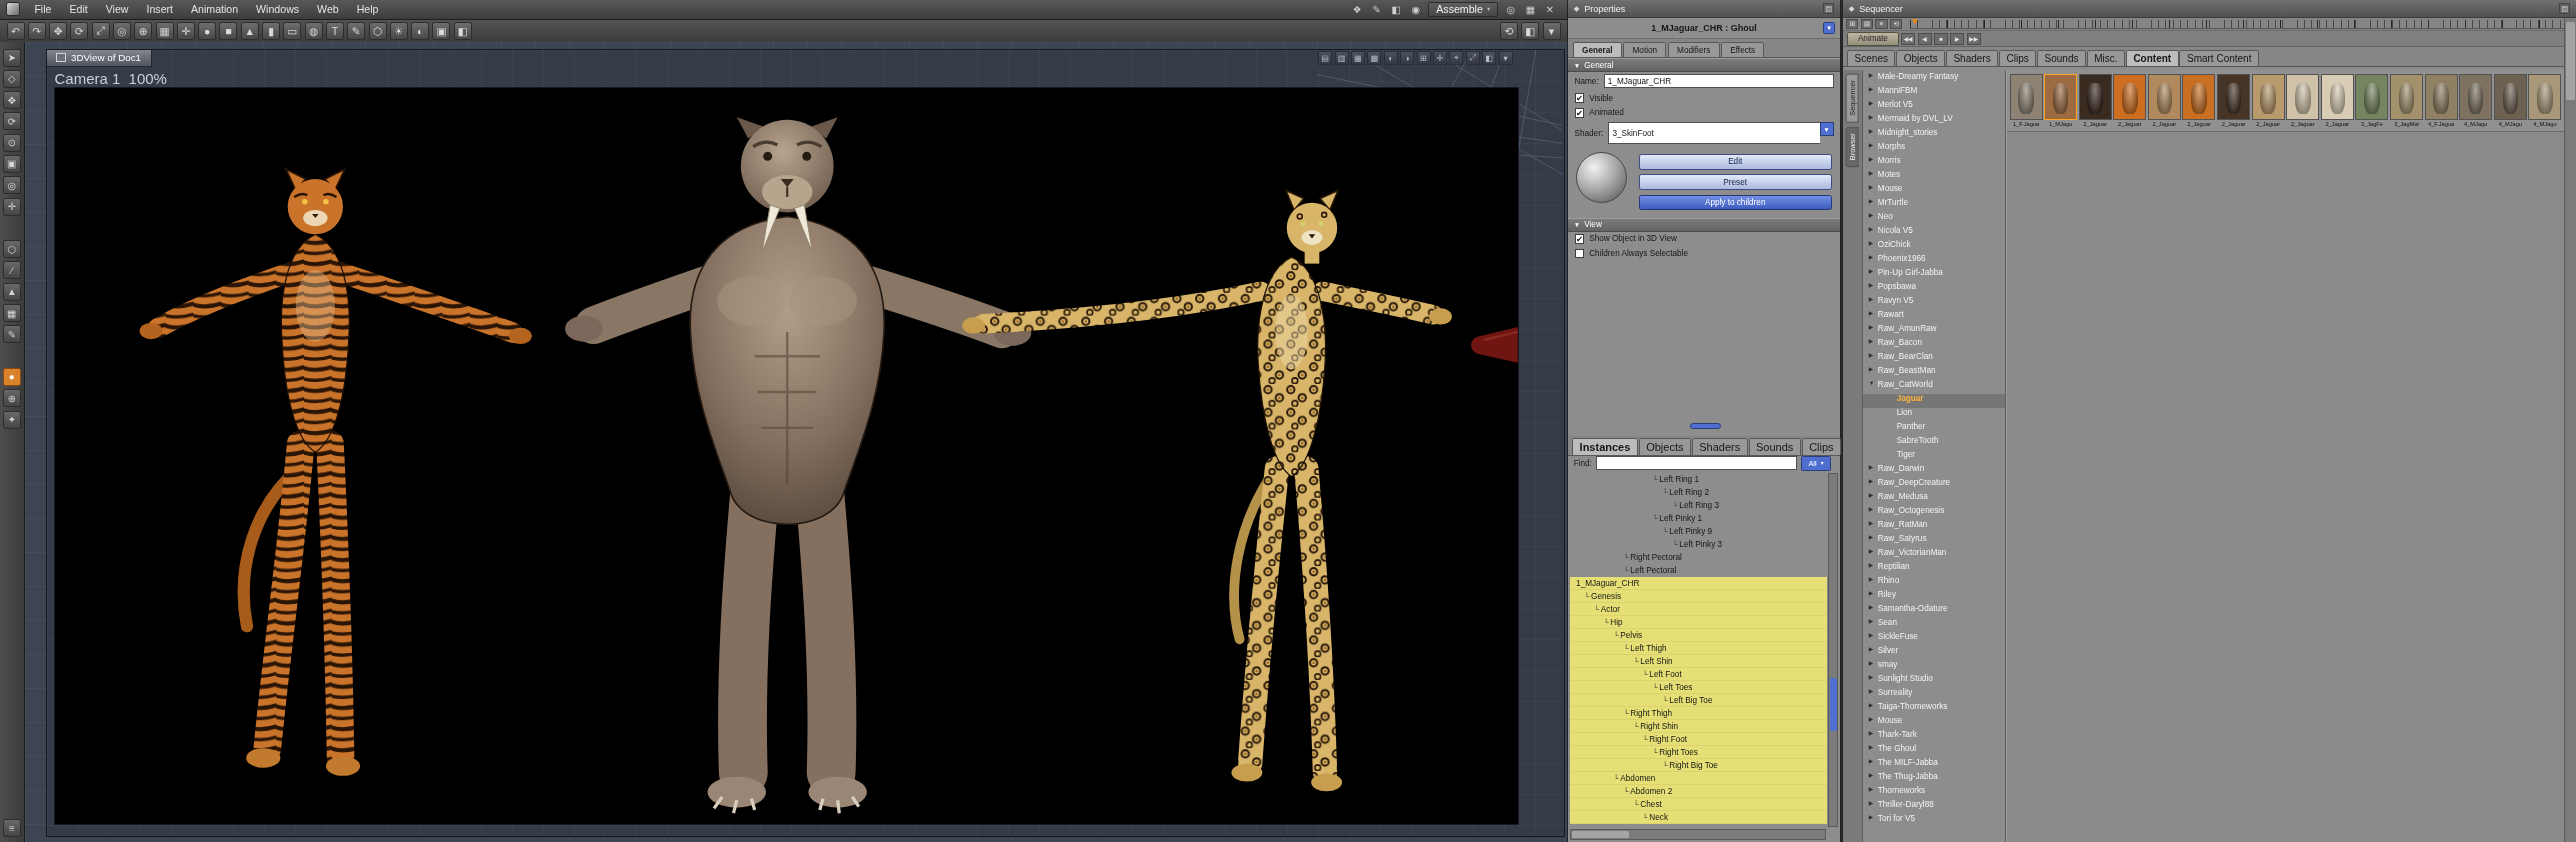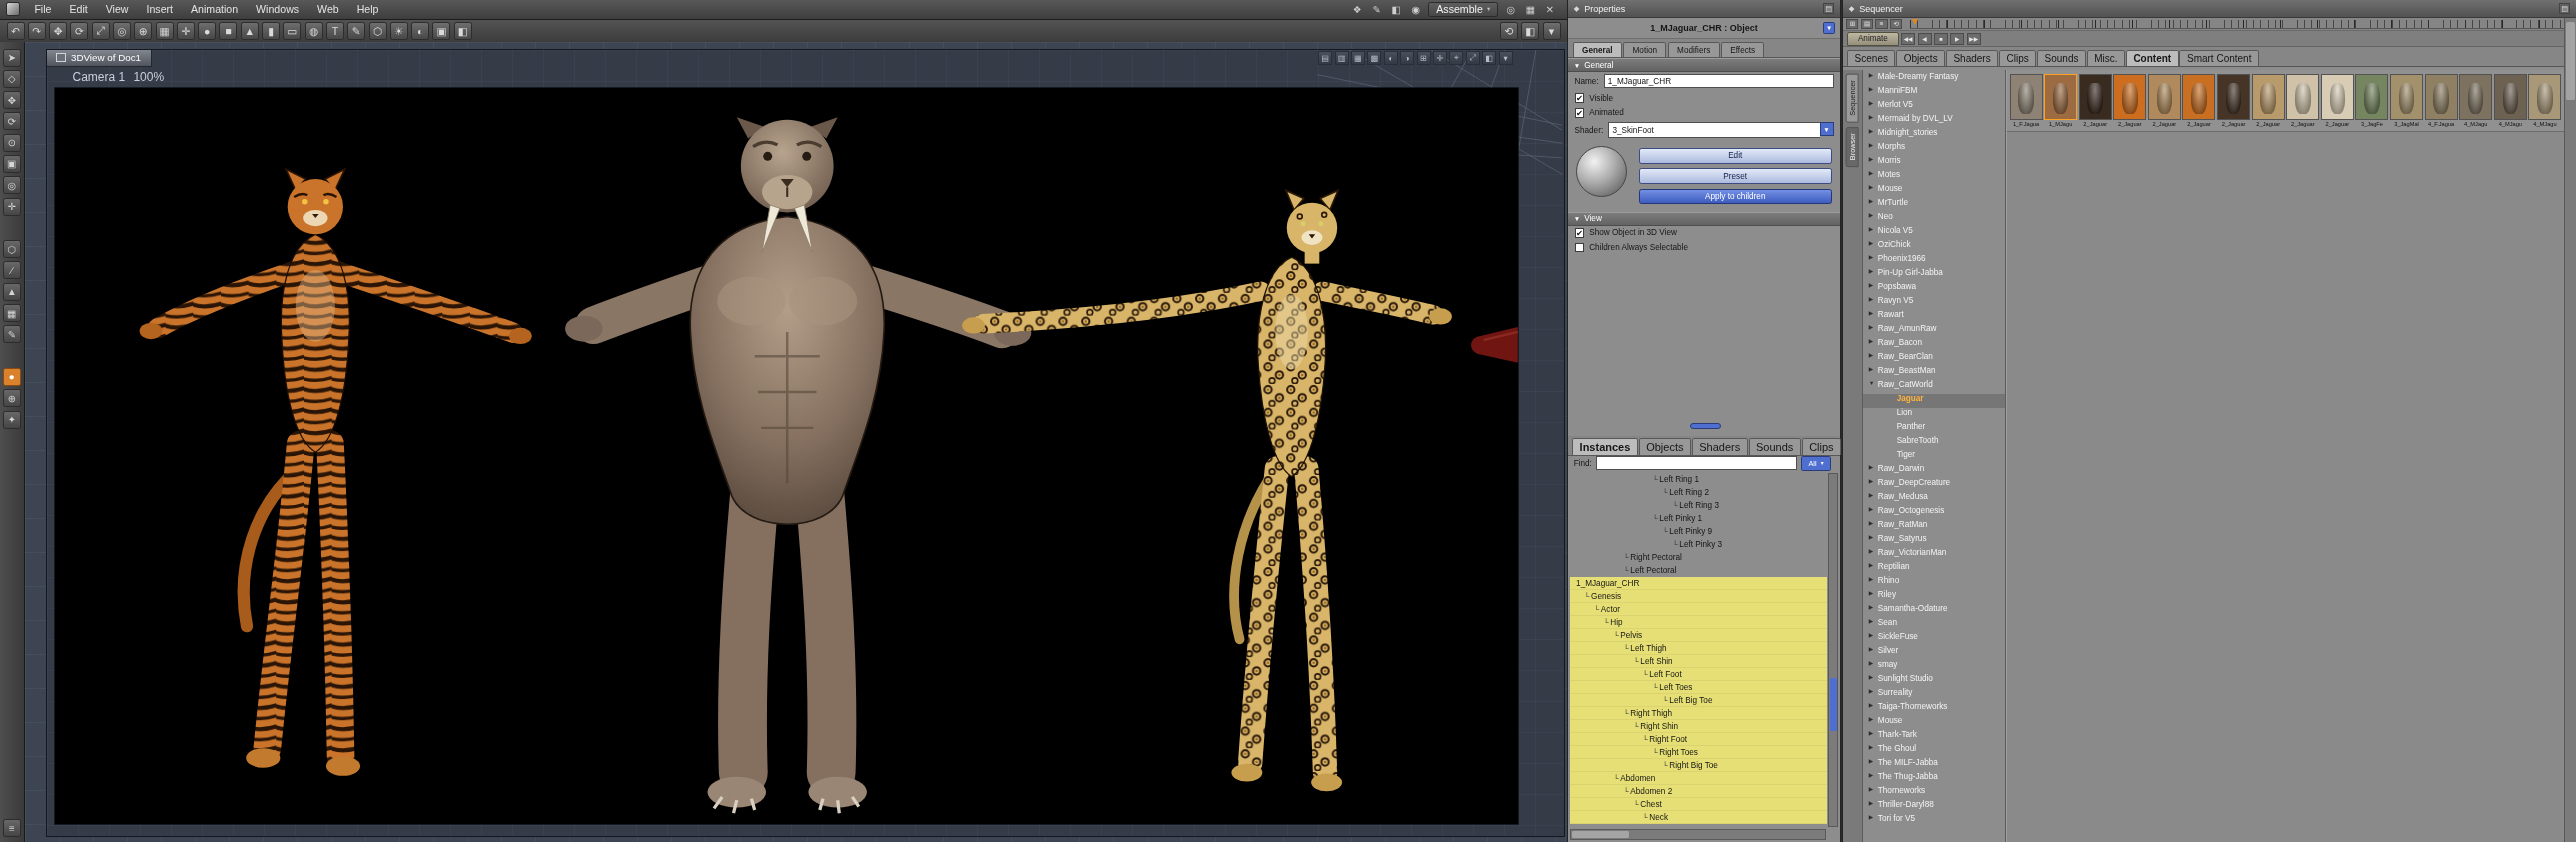--- a/index.html
+++ b/index.html
@@ -51,21 +51,21 @@
       repeating-linear-gradient(90deg,rgba(150,165,195,.06) 0 0.8px,transparent 0.8px 31px)}
   .vp-grid{position:absolute;right:1.6px;top:0}
   .vp-titletab{position:absolute;left:0;top:0;height:17px;padding:0 9.8px;
     background:linear-gradient(#81868f,#51555d);border-bottom:0.8px solid #23262c;
     border-right:0.8px solid #23262c;border-radius:0 0 0 0;color:#fff;font-size:9.8px;
     display:flex;align-items:center;gap:4.9px;z-index:3}
   .vp-win-icon{width:9.8px;height:8.2px;border:0.8px solid #cfd3da;background:#6b7078}
   .vp-topicons{position:absolute;right:51px;top:1.6px;display:flex;gap:2.4px;z-index:3}
   .vpb-icon{width:14px;height:14px;font-size:8.2px;color:#b6bdca;border:0.8px solid #2a2e38;
     background:linear-gradient(#4a505c,#343943);display:flex;align-items:center;justify-content:center}
-  .vp-camrow{position:absolute;left:26px;top:20.4px;display:flex;gap:8.2px;font-size:12px;
+  .vp-camrow{position:absolute;left:8px;top:20.4px;display:flex;gap:8.2px;font-size:15px;
     color:#c9cfdb;z-index:3;align-items:center}
   .render{position:absolute;left:8.2px;top:38px;right:46px;bottom:11.4px;background:#000;z-index:2;
     box-shadow:0 0 0 0.8px #10131a}
   .scene{width:100%;height:100%;display:block}
 
   
   .panel-head{height:18px;background:linear-gradient(#707070,#525252);color:#f2f2f2;
     display:flex;align-items:center;padding:0 5.7px;font-size:9px;gap:4.9px;border-bottom:0.8px solid #3a3a3a}
   .diamond{color:#d8d8d8;font-size:7.3px}
   .ph-right{margin-left:auto;display:flex;gap:3.3px}
@@ -85,21 +85,21 @@
   .ptab.active{background:#bcbcbc;font-weight:bold}
   .section-head{height:14px;background:linear-gradient(#7c7c7c,#636363);color:#fff;font-size:8.2px;
     display:flex;align-items:center;padding:0 5.7px;gap:4.1px;border-top:0.8px solid #9c9c9c;border-bottom:0.8px solid #4d4d4d}
   .sec-arrow{font-size:6.5px}
   .frow{display:flex;align-items:center;padding:2.4px 6.5px;gap:4.9px;font-size:8.2px}
   .flabel{white-space:nowrap}
   .tinput{flex:1;background:#fff;border:0.8px solid #4f4f4f;height:14px;font-size:8.2px;padding:0 3.3px;
     font-family:"Liberation Sans",sans-serif;color:#111}
   .checkbox{width:9.8px;height:9.8px;background:#fff;border:0.8px solid #3e3e3e;font-size:8.2px;
     line-height:9px;text-align:center;color:#111}
-  .shader-box{flex:1;display:flex;height:16px}
+  .shader-box{flex:1;display:flex;height:22px}
   .shader-val{flex:1;background:#fff;border:0.8px solid #4f4f4f;border-right:none;display:flex;
     align-items:center;padding:0 3.3px;font-size:8.2px}
   .dd-btn{width:14px;height:14px;background:#4e6fd0;color:#fff;font-size:6.5px;
     display:flex;align-items:center;justify-content:center;border:0.8px solid #2a3d78}
   .preview-row{display:flex;padding:5.7px 8.2px 7.3px;gap:11.4px}
   .sphere{width:51px;height:51px;border-radius:50%;border:0.8px solid #474747;
     background:radial-gradient(circle at 35% 30%,#f2f2f2,#ababab 45%,#616161 88%)}
   .btn-col{flex:1;display:flex;flex-direction:column;gap:4.9px;padding-top:1.6px}
   .btn{height:15.5px;border-radius:2.4px;border:0.8px solid #3c4c80;font-size:8.2px;color:#13204a;
     background:linear-gradient(#e2e9f8,#adbade);display:flex;align-items:center;justify-content:center}
@@ -483,21 +483,21 @@
 
   <div class="props">
     <div class="panel-head">
       <span class="diamond">◆</span>
       <span>Properties</span>
       <span class="ph-right">
         <span class="ph-icon">▤</span>
       </span>
     </div>
     <div class="props-sub">
-      <span>1_MJaguar_CHR : Object</span>
+      <span>1_MJaguar_CHR : Ghoul</span>
       <span class="sub-dd">▾</span>
     </div>
     <div class="ptabs">
 
         <div class="ptab active">General</div>
 
         <div class="ptab">Motion</div>
 
         <div class="ptab">Modifiers</div>
 

